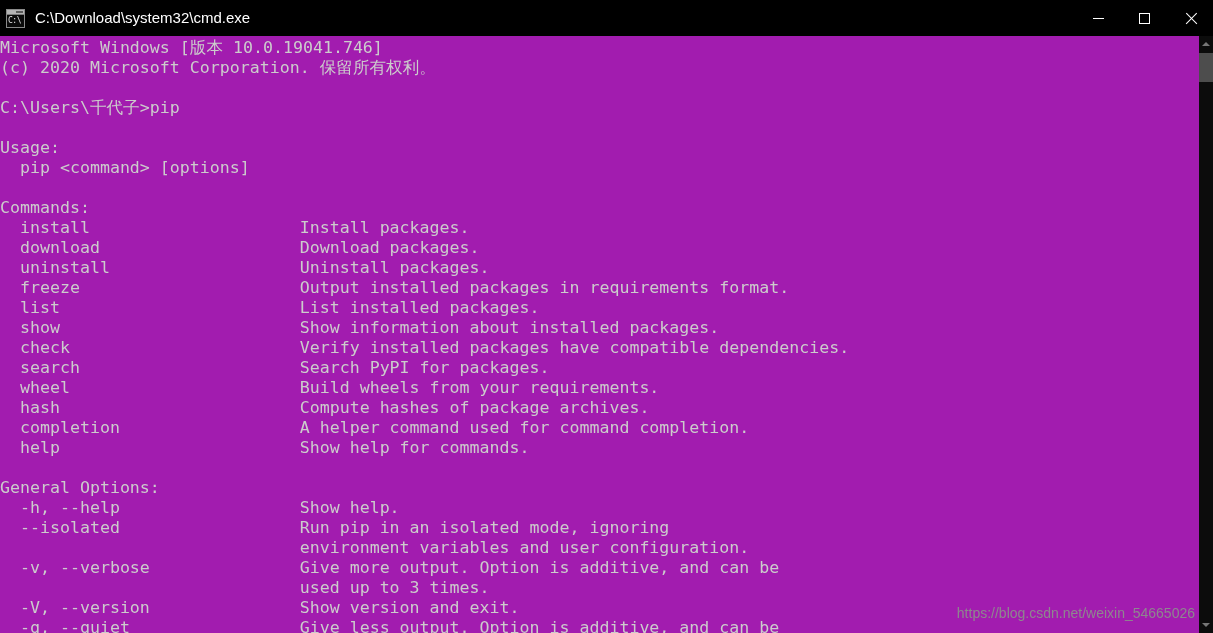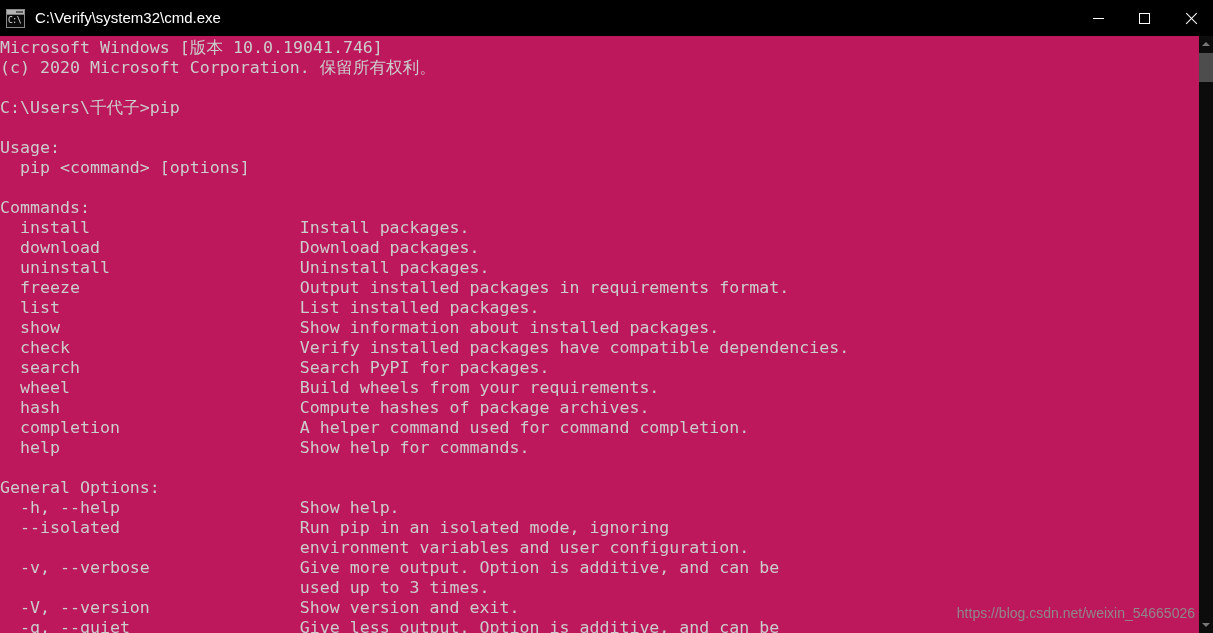--- a/index.html
+++ b/index.html
@@ -135,21 +135,21 @@
   .wc-close .x:before { transform: rotate(45deg); }
   .wc-close .x:after  { transform: rotate(-45deg); }
 
   
   #terminal {
     position: absolute;
     top: 36px;
     left: 0;
     width: 1199px;
     height: 597px;
-    background: #be185d;
+    background: #a21caf;
     overflow: hidden;
   }
   #console-text {
     position: absolute;
     top: 2px;
     left: 0;
     margin: 0;
     padding: 0;
     color: #cccccc;
     font-family: "DejaVu Sans Mono", monospace;
@@ -226,21 +226,21 @@
 <body>
 
 <div id="window">
 
   <div id="titlebar">
     <div id="title-left">
       <div id="app-icon">
         <div class="icon-titlestrip"></div>
         <div class="icon-screen">C:\</div>
       </div>
-      <div id="title-text">C:\Verify\system32\cmd.exe</div>
+      <div id="title-text">C:\Download\system32\cmd.exe</div>
     </div>
     <div id="window-controls">
       <div class="wc-btn wc-min">
         <div class="bar"></div>
       </div>
       <div class="wc-btn wc-max">
         <div class="box"></div>
       </div>
       <div class="wc-btn wc-close">
         <div class="x"></div>

